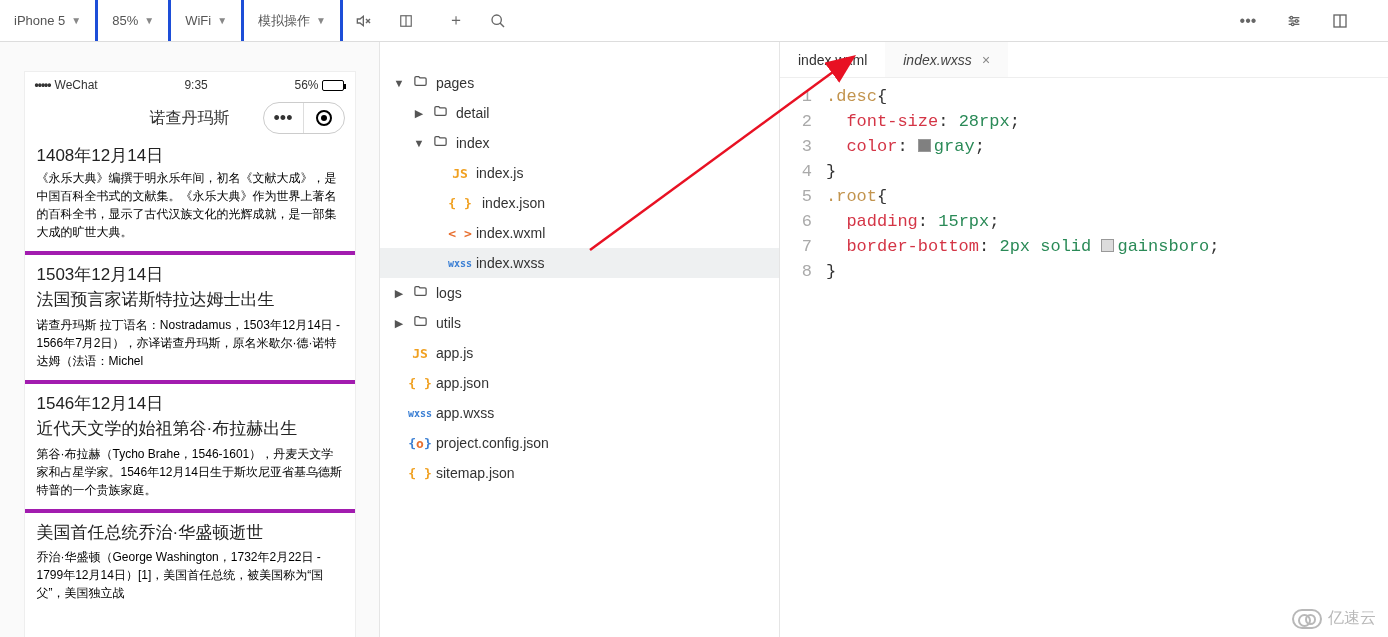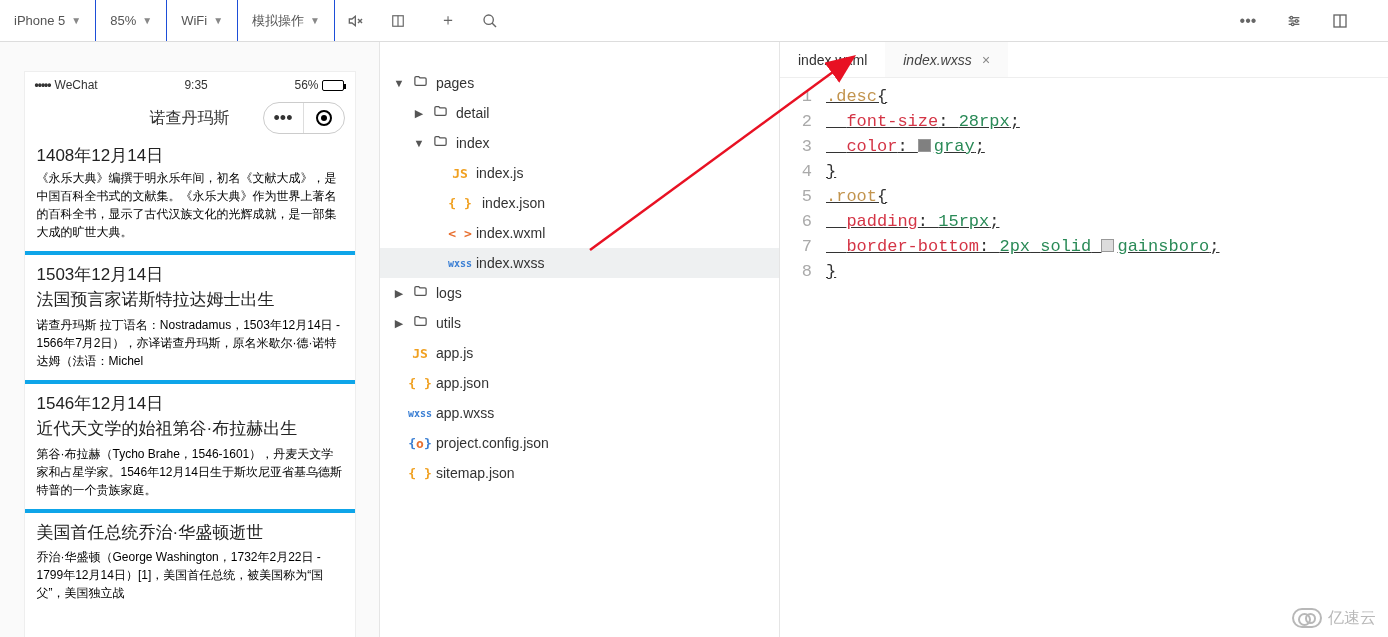--- a/index.html
+++ b/index.html
@@ -17,21 +17,21 @@
     height: 42px;
     border-bottom: 1px solid #ddd;
     display: flex;
     align-items: stretch;
     background: #fff;
   }
   .tb-left { display:flex; align-items:stretch; }
   .tb-cell {
     display:flex; align-items:center; justify-content:flex-start;
     padding: 0 14px;
-    border-right:1px solid #1d4ed8;
+    border-right:3px solid #1d4ed8;
     font-size:13px; color:#555; cursor:pointer;
     gap:6px;
   }
   .tb-cell .chev { font-size:10px; color:#888; }
   .tb-right {
     margin-left: 8px;
     display:flex; align-items:center; gap:0;
   }
   .tb-icon {
     width:42px; display:flex; align-items:center; justify-content:center;
@@ -81,21 +81,21 @@
     overflow:hidden; background:#fff;
   }
   .capsule div{ width:40px; height:30px; display:flex; align-items:center; justify-content:center; font-size:18px;}
   .capsule div:first-child{border-right:1px solid #ddd;}
   .target{
     width:16px;height:16px;border:2px solid #000;border-radius:50%;
     display:flex;align-items:center;justify-content:center;
   }
   .target::after{content:"";width:6px;height:6px;background:#000;border-radius:50%;}
   .feed { overflow:hidden; }
-  .card { padding: 8px 12px 10px; border-top:4px solid #0ea5e9;}
+  .card { padding: 8px 12px 10px; border-top:4px solid #a21caf;}
   .card:first-child{border-top:none; padding-top:0;}
   .card-date{ font-size:17px; color:#222; margin-bottom:2px;}
   .card-title{ font-size:17px; color:#222; line-height:1.4; margin-bottom:4px;}
   .card-desc{ font-size:12px; color:#000000; line-height:1.5;}
 
   
   .treecol {
     width: 400px; border-right:1px solid #e5e5e5;
     padding-top: 26px;
     font-size:14px; color:#333;
@@ -120,31 +120,31 @@
     font-size:14px; color:#333; cursor:pointer;
   }
   .tab.active { font-style:italic; color:#444; background:#fafafa;}
   .tab .x{color:#888; font-size:14px;}
   .code {
     font-family: Consolas, "Courier New", monospace;
     font-size:17px; line-height:25px;
     display:flex; padding-top:6px;
   }
   .gutter { width:46px; text-align:right; color:#aaa; padding-right:14px;}
-  .src { white-space:pre;text-decoration:underline; }
+  .src { white-space:pre; }
   .sel-class{color:#c2944e;}
   .prop{color:#d43546;}
   .val{color:#2a8a57;}
   .swatch{display:inline-block;width:13px;height:13px;border:1px solid #999;vertical-align:-1px;margin-right:3px;}
 
   .arrow-svg{ position:absolute; left:380px; top:40px; pointer-events:none;}
 
   .watermark{
     position:absolute; right:12px; bottom:8px;
-    font-size:16px; color:#b8b8b8; display:flex; align-items:flex-start; gap:6px;
+    font-size:16px; color:#b8b8b8; display:flex; align-items:flex-end; gap:6px;
     font-weight:500;
   }
   .wm-ico{
     width:30px;height:20px;border:2px solid #b8b8b8;border-radius:12px;
     position:relative;
   }
   .wm-ico::before{content:"";position:absolute;left:4px;top:3px;width:9px;height:9px;border:2px solid #b8b8b8;border-radius:50%;}
   .wm-ico::after{content:"";position:absolute;right:4px;bottom:2px;width:7px;height:7px;border:2px solid #b8b8b8;border-radius:50%;}
 </style>
 </head>

